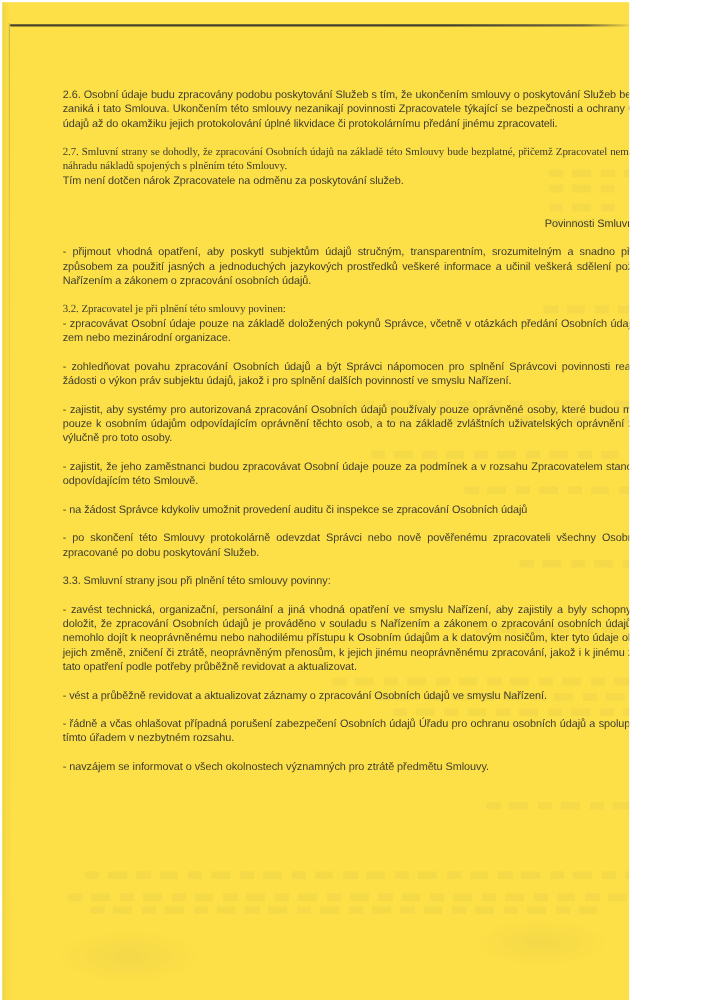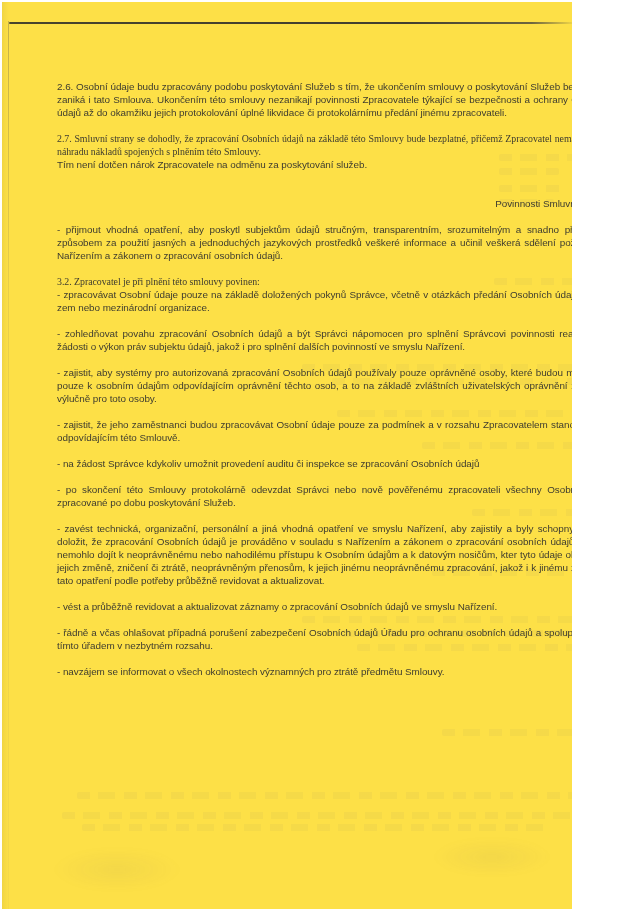--- a/index.html
+++ b/index.html
@@ -133,20 +133,21 @@
 
     <p class="para tight">3.2. Zpracovatel je při plnění této smlouvy povinen:</p>
     <p class="para">- zpracovávat Osobní údaje pouze na základě doložených pokynů Správce, včetně v otázkách předání Osobních údajů do třetí zem nebo mezinárodní organizace.</p>
     <p class="para">- zohledňovat povahu zpracování Osobních údajů a být Správci nápomocen pro splnění Správcovi povinnosti reagovat na žádosti o výkon práv subjektu údajů, jakož i pro splnění dalších povinností ve smyslu Nařízení.</p>
     <p class="para">- zajistit, aby systémy pro autorizovaná zpracování Osobních údajů používaly pouze oprávněné osoby, které budou mít přístup pouze k osobním údajům odpovídajícím oprávnění těchto osob, a to na základě zvláštních uživatelských oprávnění zřízených výlučně pro toto osoby.</p>
     <p class="para">- zajistit, že jeho zaměstnanci budou zpracovávat Osobní údaje pouze za podmínek a v rozsahu Zpracovatelem stanoveném a odpovídajícím této Smlouvě.</p>
     <p class="para">- na žádost Správce kdykoliv umožnit provedení auditu či inspekce se zpracování Osobních údajů</p>
     <p class="para">- po skončení této Smlouvy protokolárně odevzdat Správci nebo nově pověřenému zpracovateli všechny Osobní včetně zpracované po dobu poskytování Služeb.</p>
 
     <div class="section-3-3">
+      <p class="para">3.3. Smluvní strany jsou při plnění této smlouvy povinny:</p>
       <p class="para">- zavést technická, organizační, personální a jiná vhodná opatření ve smyslu Nařízení, aby zajistily a byly schopny kdykoliv doložit, že zpracování Osobních údajů je prováděno v souladu s Nařízením a zákonem o zpracování osobních údajů tak, aby nemohlo dojít k neoprávněnému nebo nahodilému přístupu k Osobním údajům a k datovým nosičům, kter tyto údaje obsahují, k jejich změně, zničení či ztrátě, neoprávněným přenosům, k jejich jinému neoprávněnému zpracování, jakož i k jinému zneužit, a tato opatření podle potřeby průběžně revidovat a aktualizovat.</p>
       <p class="para">- vést a průběžně revidovat a aktualizovat záznamy o zpracování Osobních údajů ve smyslu Nařízení.</p>
       <p class="para">- řádně a včas ohlašovat případná porušení zabezpečení Osobních údajů Úřadu pro ochranu osobních údajů a spolupracovat s tímto úřadem v nezbytném rozsahu.</p>
       <p class="para">- navzájem se informovat o všech okolnostech významných pro ztrátě předmětu Smlouvy.</p>
     </div>
 
   </div>
 </div>
 
 </body></html>

